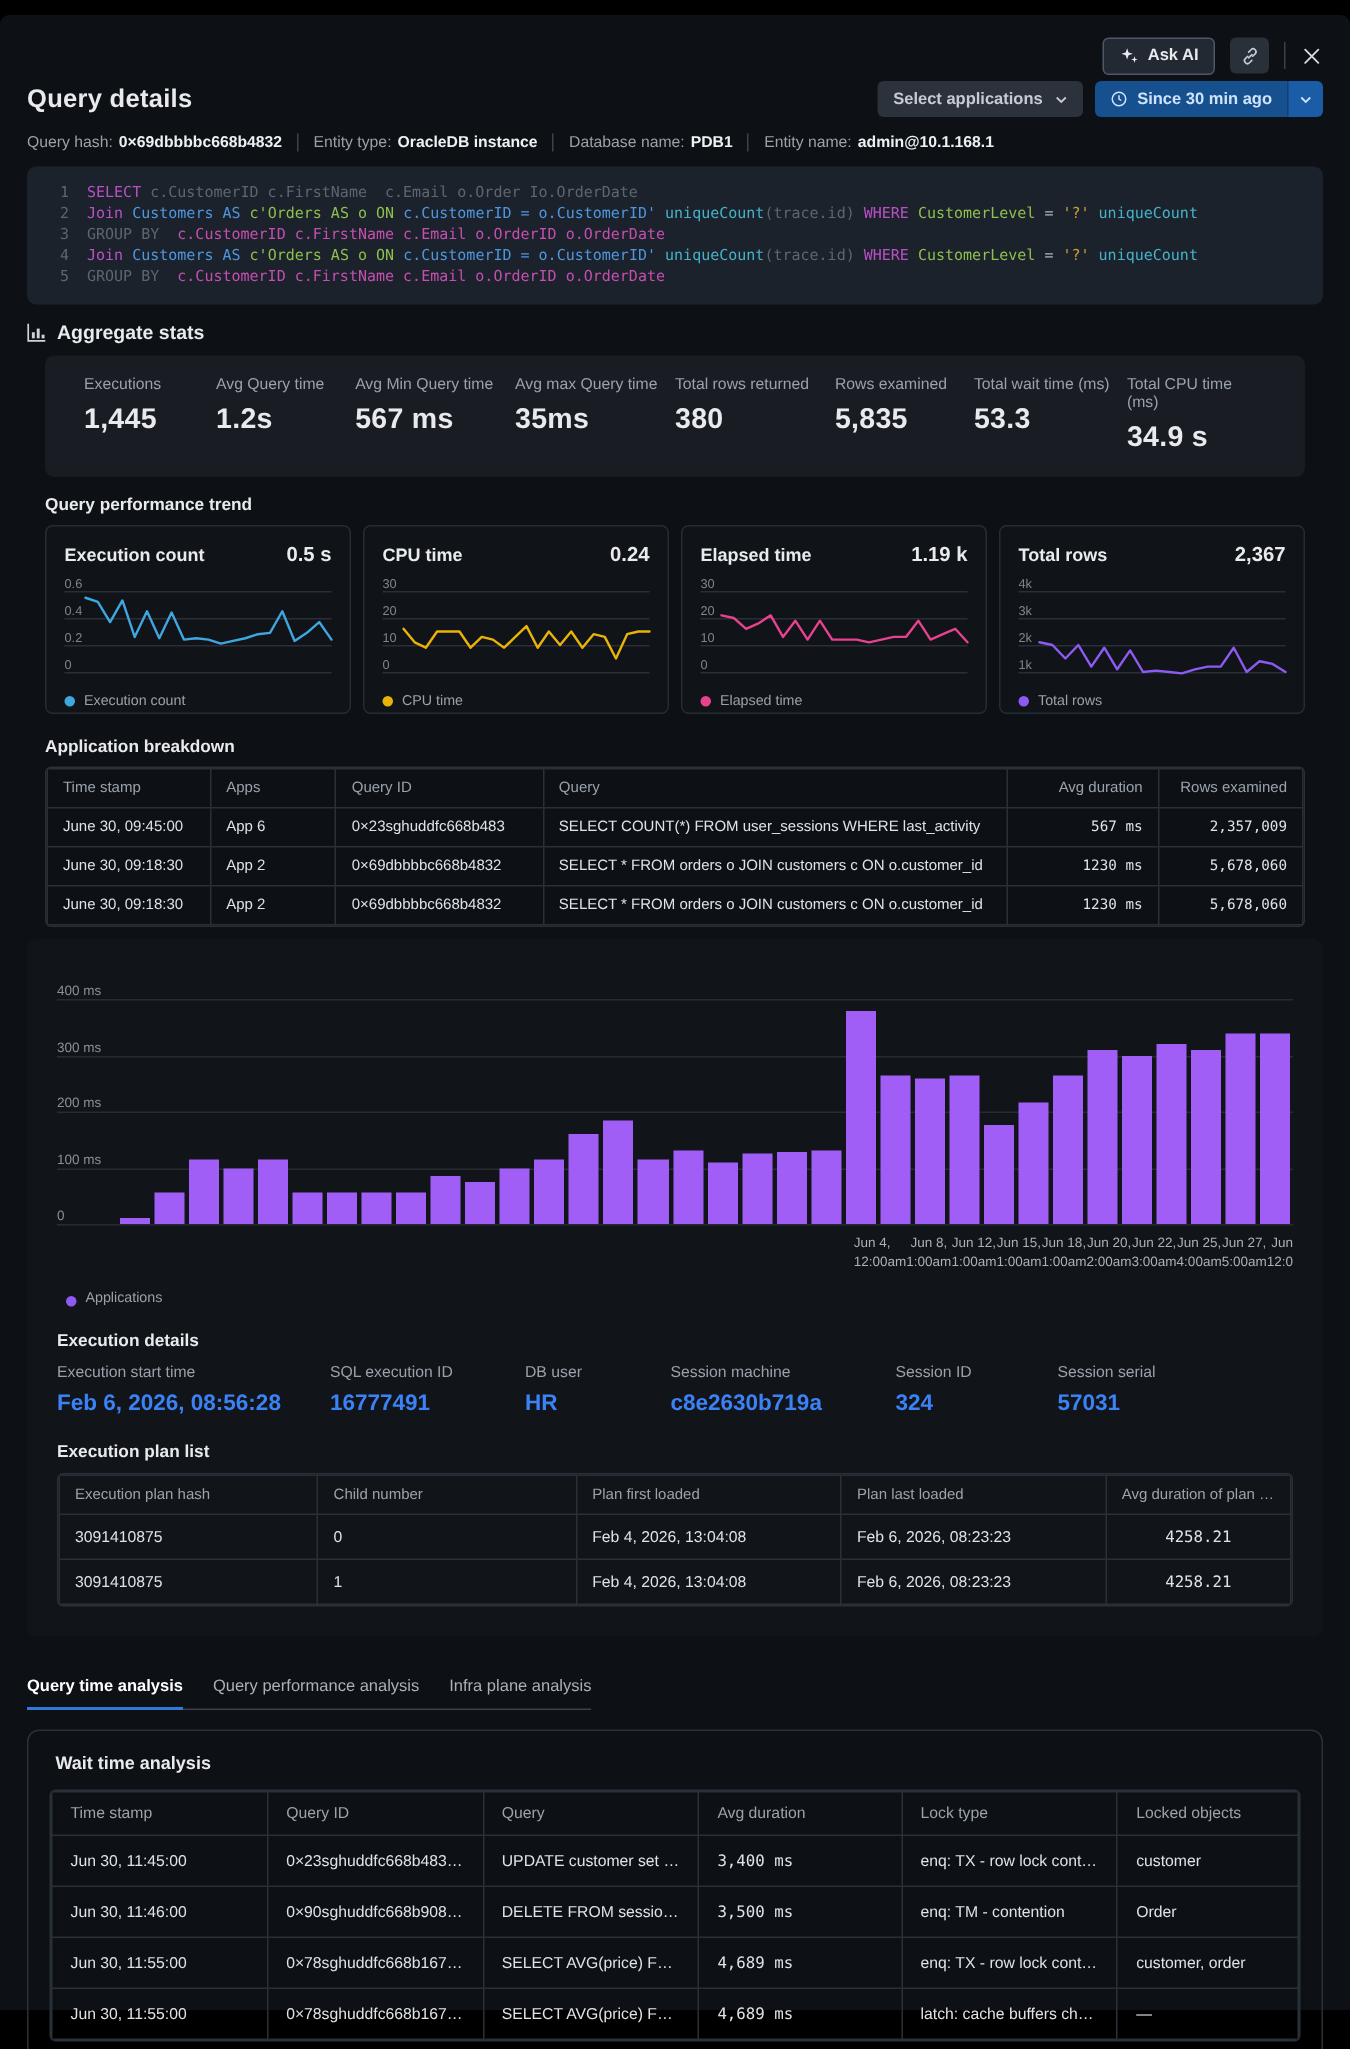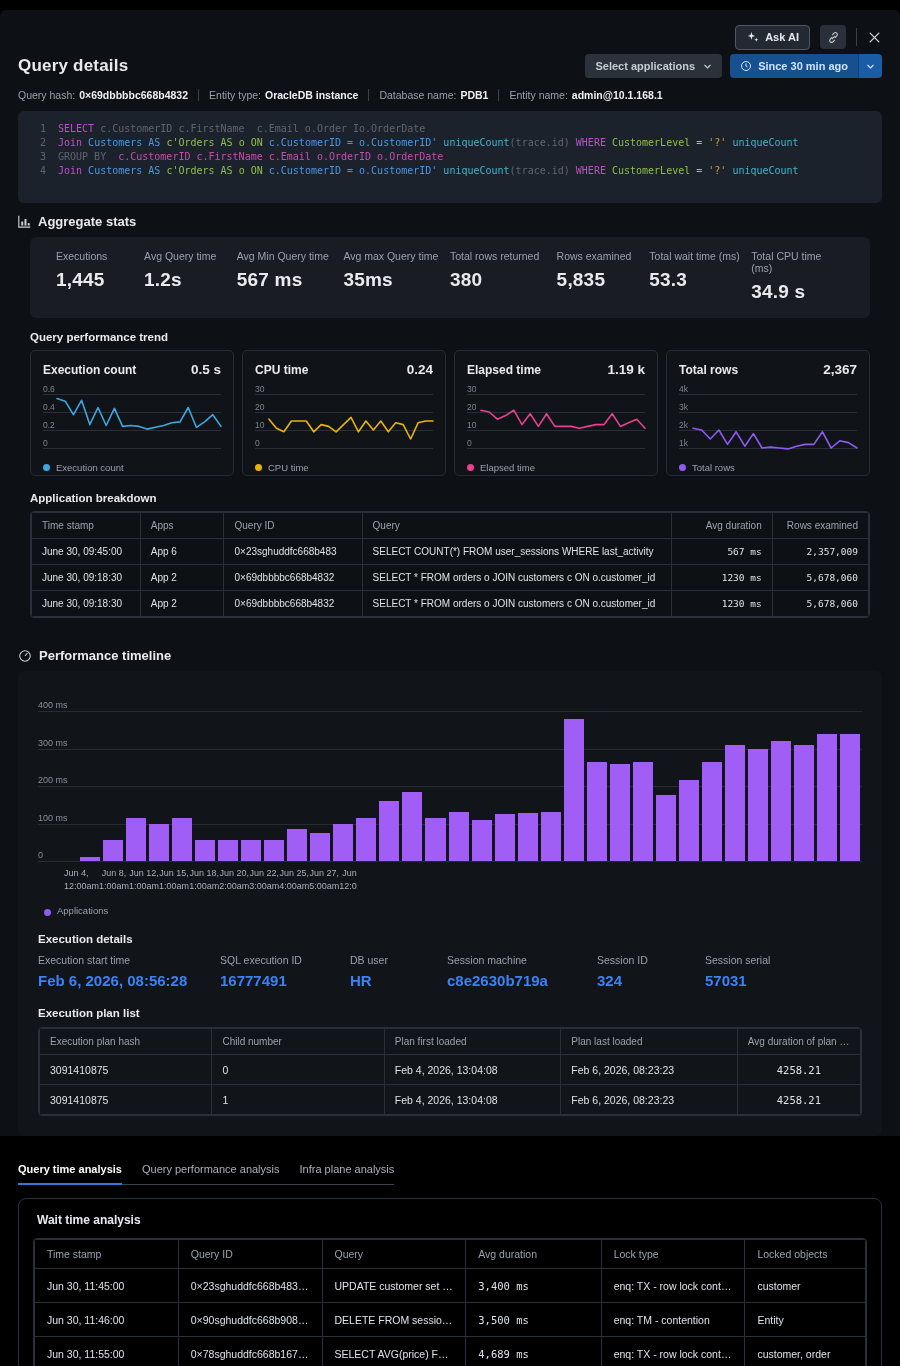--- a/index.html
+++ b/index.html
@@ -1,18 +1,18 @@
 <!DOCTYPE html>
 <html><head>
 <meta charset="utf-8">
 <style>
   * { box-sizing: border-box; margin: 0; padding: 0; }
   html,body { width:900px; height:1366px; background:#000; overflow:hidden;
     font-family:"Liberation Sans", sans-serif; -webkit-font-smoothing:antialiased; }
-  .page { position:relative; margin-top:10px; height:1126px; background:#0d1014;
+  .page { position:relative; margin-top:10px; height:1330px; background:#0d1014;
     padding:0 18px; border-radius:6px 6px 0 0; color:#e8eaed; }
 
   
   .topbar { display:flex; justify-content:flex-end; align-items:center; gap:10px; padding-top:15px; height:39px; }
   .btn-askai { display:flex; align-items:center; gap:6px; background:#232932; border:1px solid #4d5866;
     border-radius:4px; color:#e8eaed; font-size:11px; font-weight:700; padding:5px 10px; cursor:pointer; }
   .btn-icon { display:flex; align-items:center; justify-content:center; width:26px; height:24px;
     background:#2a3039; border:none; border-radius:4px; color:#c6ccd4; cursor:pointer; }
   .vdiv { width:1px; height:18px; background:#3a414b; }
   .btn-close { background:none; border:none; color:#d6dade; cursor:pointer; display:flex; }
@@ -77,21 +77,21 @@
   .app-section { margin:16px 12px 0 12px; }
   .app-section .tbl-wrap { margin-top:7px; }
 
   
   .timeline-card { margin-top:8px; background:#111419; border-radius:6px; padding:18px 20px 20px 20px; }
   .tl-plot { position:relative; height:150px; margin-top:22px; }
   .tl-gline { position:absolute; left:0; right:0; border-top:1px solid #272c33; }
   .tl-gline span { position:absolute; top:-12px; left:0; font-size:9px; color:#8a9098; }
   .tl-bars { position:absolute; left:42px; right:2px; bottom:0; top:-18px; display:flex; align-items:flex-end; gap:3px; }
   .tl-bar { flex:1; background:#a15ef7; }
-  .tl-xlabels { display:flex; justify-content:flex-start; margin:6px 0 0 26px; }
+  .tl-xlabels { display:flex; justify-content:flex-end; margin:6px 0 0 26px; }
   .tl-xlabel { font-size:9px; color:#aab1b9; line-height:13px; text-align:center; }
   .tl-xlabel:first-child { text-align:left; } .tl-xlabel:last-child { text-align:right; }
   .tl-legend { display:flex; align-items:flex-end; gap:6px; margin:12px 0 0 6px; font-size:9.5px; color:#9aa1aa; }
 
   .exec-label { margin-top:17px; }
   .exec-row { display:flex; margin-top:9px; }
   .exec-item .lbl { font-size:10.5px; color:#99a1ab; }
   .exec-item .val { font-size:15px; font-weight:700; margin-top:6px; color:#3b82f6; }
   .plan-label { margin-top:18px; }
   .plan-wrap { margin-top:8px; }
@@ -170,20 +170,21 @@
       <span><span>Database name:</span><b>PDB1</b></span>
       <span class="meta-sep"></span>
       <span><span>Entity name:</span><b>admin@10.1.168.1</b></span>
     </div>
 
   <div class="code-block" id="code-block">
       <div class="code-line"><span class="num">1</span><span class="tok-kw">SELECT</span><span class="tok-dim"> c.CustomerID c.FirstName  c.Email o.Order Io.OrderDate</span></div>
       <div class="code-line"><span class="num">2</span><span class="tok-kw">Join</span><span class="tok-blue"> Customers AS</span><span class="tok-green"> c'Orders AS o ON</span><span class="tok-blue"> c.CustomerID = o.CustomerID'</span><span class="tok-cyan"> uniqueCount</span><span class="tok-dim">(trace.id)</span><span class="tok-kw"> WHERE</span><span class="tok-green"> CustomerLevel</span><span class="tok-plain"> = </span><span class="tok-yellow">'?'</span><span class="tok-cyan"> uniqueCount</span></div>
       <div class="code-line"><span class="num">3</span><span class="tok-dim">GROUP BY </span><span class="tok-pink"> c.CustomerID c.FirstName c.Email o.OrderID o.OrderDate</span></div>
       <div class="code-line"><span class="num">4</span><span class="tok-kw">Join</span><span class="tok-blue"> Customers AS</span><span class="tok-green"> c'Orders AS o ON</span><span class="tok-blue"> c.CustomerID = o.CustomerID'</span><span class="tok-cyan"> uniqueCount</span><span class="tok-dim">(trace.id)</span><span class="tok-kw"> WHERE</span><span class="tok-green"> CustomerLevel</span><span class="tok-plain"> = </span><span class="tok-yellow">'?'</span><span class="tok-cyan"> uniqueCount</span></div>
+      <div class="code-line"><span class="num">5</span><span class="tok-dim">GROUP BY </span><span class="tok-pink"> c.CustomerID c.FirstName c.Email o.OrderID o.OrderDate</span></div>
     </div>
 
   <div class="section-header">
     <svg width="13" height="13" viewBox="0 0 16 16" fill="none" stroke="currentColor" stroke-width="1.4">
         <path d="M1 1v14h14"></path>
         <rect x="4" y="8" width="2.4" height="5" fill="currentColor" stroke="none"></rect>
         <rect x="8" y="5" width="2.4" height="8" fill="currentColor" stroke="none"></rect>
         <rect x="12" y="10" width="2.4" height="3" fill="currentColor" stroke="none"></rect>
       </svg>
     <span>Aggregate stats</span>
@@ -375,27 +376,20 @@
                 <td>SELECT * FROM orders o JOIN customers c ON o.customer_id</td>
                 <td class="mono ralign ">1230 ms</td>
                 <td class="mono ralign ">5,678,060</td>
               </tr>
             </tbody>
           </table>
         </div>
       </div>
   </div>
 
-  <div class="section-header" style="margin-top:30px;">
-    <svg width="14" height="14" viewBox="0 0 24 24" fill="none" stroke="currentColor" stroke-width="1.8">
-        <circle cx="12" cy="12" r="9"></circle>
-        <path d="M12 12l4-5"></path>
-      </svg>
-    <span>Performance timeline</span>
-  </div>
 
   <div class="timeline-card">
     <div class="tl-plot" id="tl-plot">
         <div class="tl-gline" style="top: 0%;">
           <span>400 ms</span>
         </div>
         <div class="tl-gline" style="top: 25%;">
           <span>300 ms</span>
         </div>
         <div class="tl-gline" style="top: 50%;">
@@ -582,21 +576,21 @@
                 <td class="mono ">3,400 ms</td>
                 <td>enq: TX - row lock contention</td>
                 <td>customer</td>
               </tr>
               <tr>
                 <td>Jun 30, 11:46:00</td>
                 <td>0×90sghuddfc668b9084...</td>
                 <td>DELETE FROM sessions WHER...</td>
                 <td class="mono ">3,500 ms</td>
                 <td>enq: TM - contention</td>
-                <td>Entity</td>
+                <td>Order</td>
               </tr>
               <tr>
                 <td>Jun 30, 11:55:00</td>
                 <td>0×78sghuddfc668b16709</td>
                 <td>SELECT AVG(price) FROM pro...</td>
                 <td class="mono ">4,689 ms</td>
                 <td>enq: TX - row lock contention</td>
                 <td>customer, order</td>
               </tr>
               <tr>

